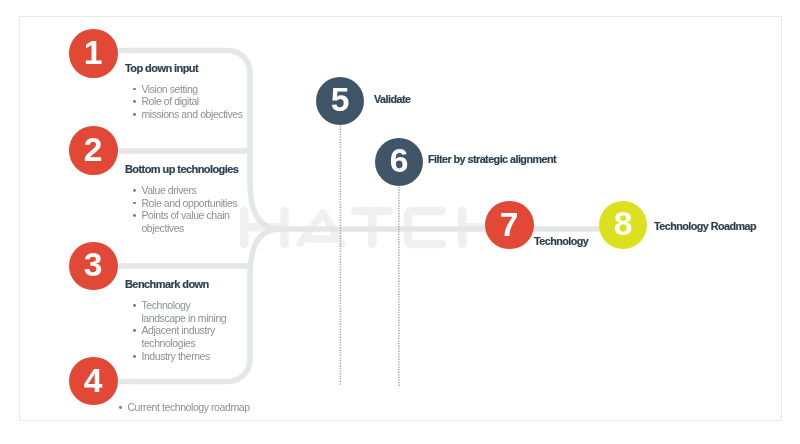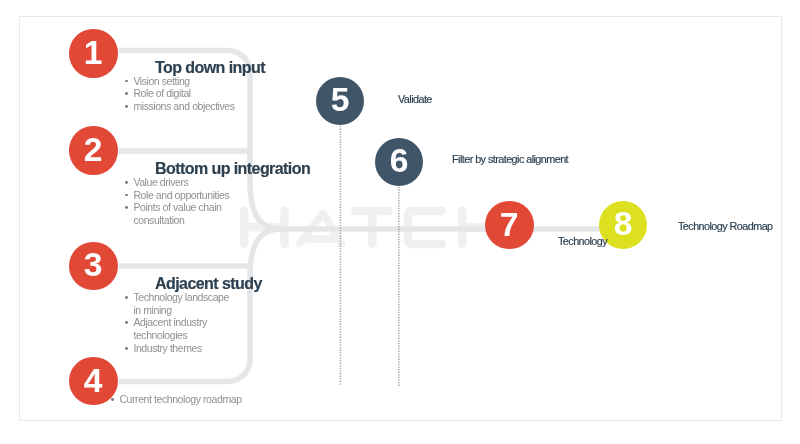--- a/index.html
+++ b/index.html
@@ -10,30 +10,30 @@
   #frame{position:absolute;left:19px;top:16px;width:763px;height:405px;
          border:1px solid #e9e9e9;box-sizing:border-box;}
   svg.layer{position:absolute;left:0;top:0;width:800px;height:444px;overflow:visible;}
   #connectors{z-index:2;}
   #watermark{z-index:1;}
   .badge{position:absolute;border-radius:50%;z-index:4;
          display:flex;align-items:center;justify-content:center;
          color:#ffffff;font-weight:700;line-height:1;}
   .badge span{display:block;transform:translateY(-1.2px) scaleX(1.02) translateZ(0);-webkit-font-smoothing:antialiased;}
   .step-text{position:absolute;z-index:5;-webkit-font-smoothing:antialiased;transform:translateZ(0);}
-  .step-heading{font-size:16px;font-weight:700;color:#2d4050;-webkit-text-stroke:0.18px #2d4050;
-                letter-spacing:-0.57px;line-height:12.8px;white-space:nowrap;margin-left:30px;}
-  .step-bullets{margin:0;padding:0;list-style:none;}
+  .step-heading{font-size:11px;font-weight:700;color:#2d4050;-webkit-text-stroke:0.18px #2d4050;
+                letter-spacing:-0.57px;line-height:12.8px;white-space:nowrap;}
+  .step-bullets{margin:8px;padding:0;list-style:none;}
   .step-bullets li{font-size:10.5px;color:#8d9093;line-height:12.8px;
                    letter-spacing:-0.42px;
                    position:relative;padding-left:8.4px;font-weight:400;}
   .step-bullets li:before{content:"";position:absolute;left:0.1px;top:5.1px;
                           width:2.8px;height:2.8px;border-radius:50%;background:#787d84;}
-  .side-label{position:absolute;z-index:5;-webkit-font-smoothing:antialiased;transform:translateZ(0);font-size:10.8px;font-weight:400;
-              color:#2d4050;-webkit-text-stroke:0.18px #2d4050;white-space:nowrap;letter-spacing:-0.55px;margin-left:24px;}
+  .side-label{position:absolute;z-index:5;-webkit-font-smoothing:antialiased;transform:translateZ(0);font-size:10.8px;font-weight:700;
+              color:#2d4050;-webkit-text-stroke:0.18px #2d4050;white-space:nowrap;letter-spacing:-0.55px;}
 </style>
 </head>
 <body>
 
 <div id="stage">
   <div id="frame"></div>
 
   <svg class="layer" id="watermark" viewBox="0 0 800 444">
     <g fill="none" stroke="#f0f0f1" stroke-width="8.6" stroke-linecap="round" stroke-linejoin="round">
 
@@ -97,30 +97,30 @@
   <div class="step-text" style="left:125px;top:61.8px;">
     <div class="step-heading">Top down input</div>
     <ul class="step-bullets">
       <li>Vision setting</li>
       <li>Role of digital</li>
       <li>missions and objectives</li>
     </ul>
   </div>
 
   <div class="step-text" style="left:125px;top:163px;width:124px;">
-    <div class="step-heading">Bottom up integration</div>
+    <div class="step-heading">Bottom up technologies</div>
     <ul class="step-bullets">
       <li>Value drivers</li>
       <li>Role and opportunities</li>
-      <li>Points of value chain consultation</li>
+      <li>Points of value chain objectives</li>
     </ul>
   </div>
 
   <div class="step-text" style="left:125px;top:278px;width:112px;">
-    <div class="step-heading">Adjacent study</div>
+    <div class="step-heading">Benchmark down</div>
     <ul class="step-bullets">
       <li>Technology landscape in mining</li>
       <li>Adjacent industry technologies</li>
       <li>Industry themes</li>
     </ul>
   </div>
 
   <div class="step-text" style="left:111px;top:393px;">
     <ul class="step-bullets">
       <li>Current technology roadmap</li>

